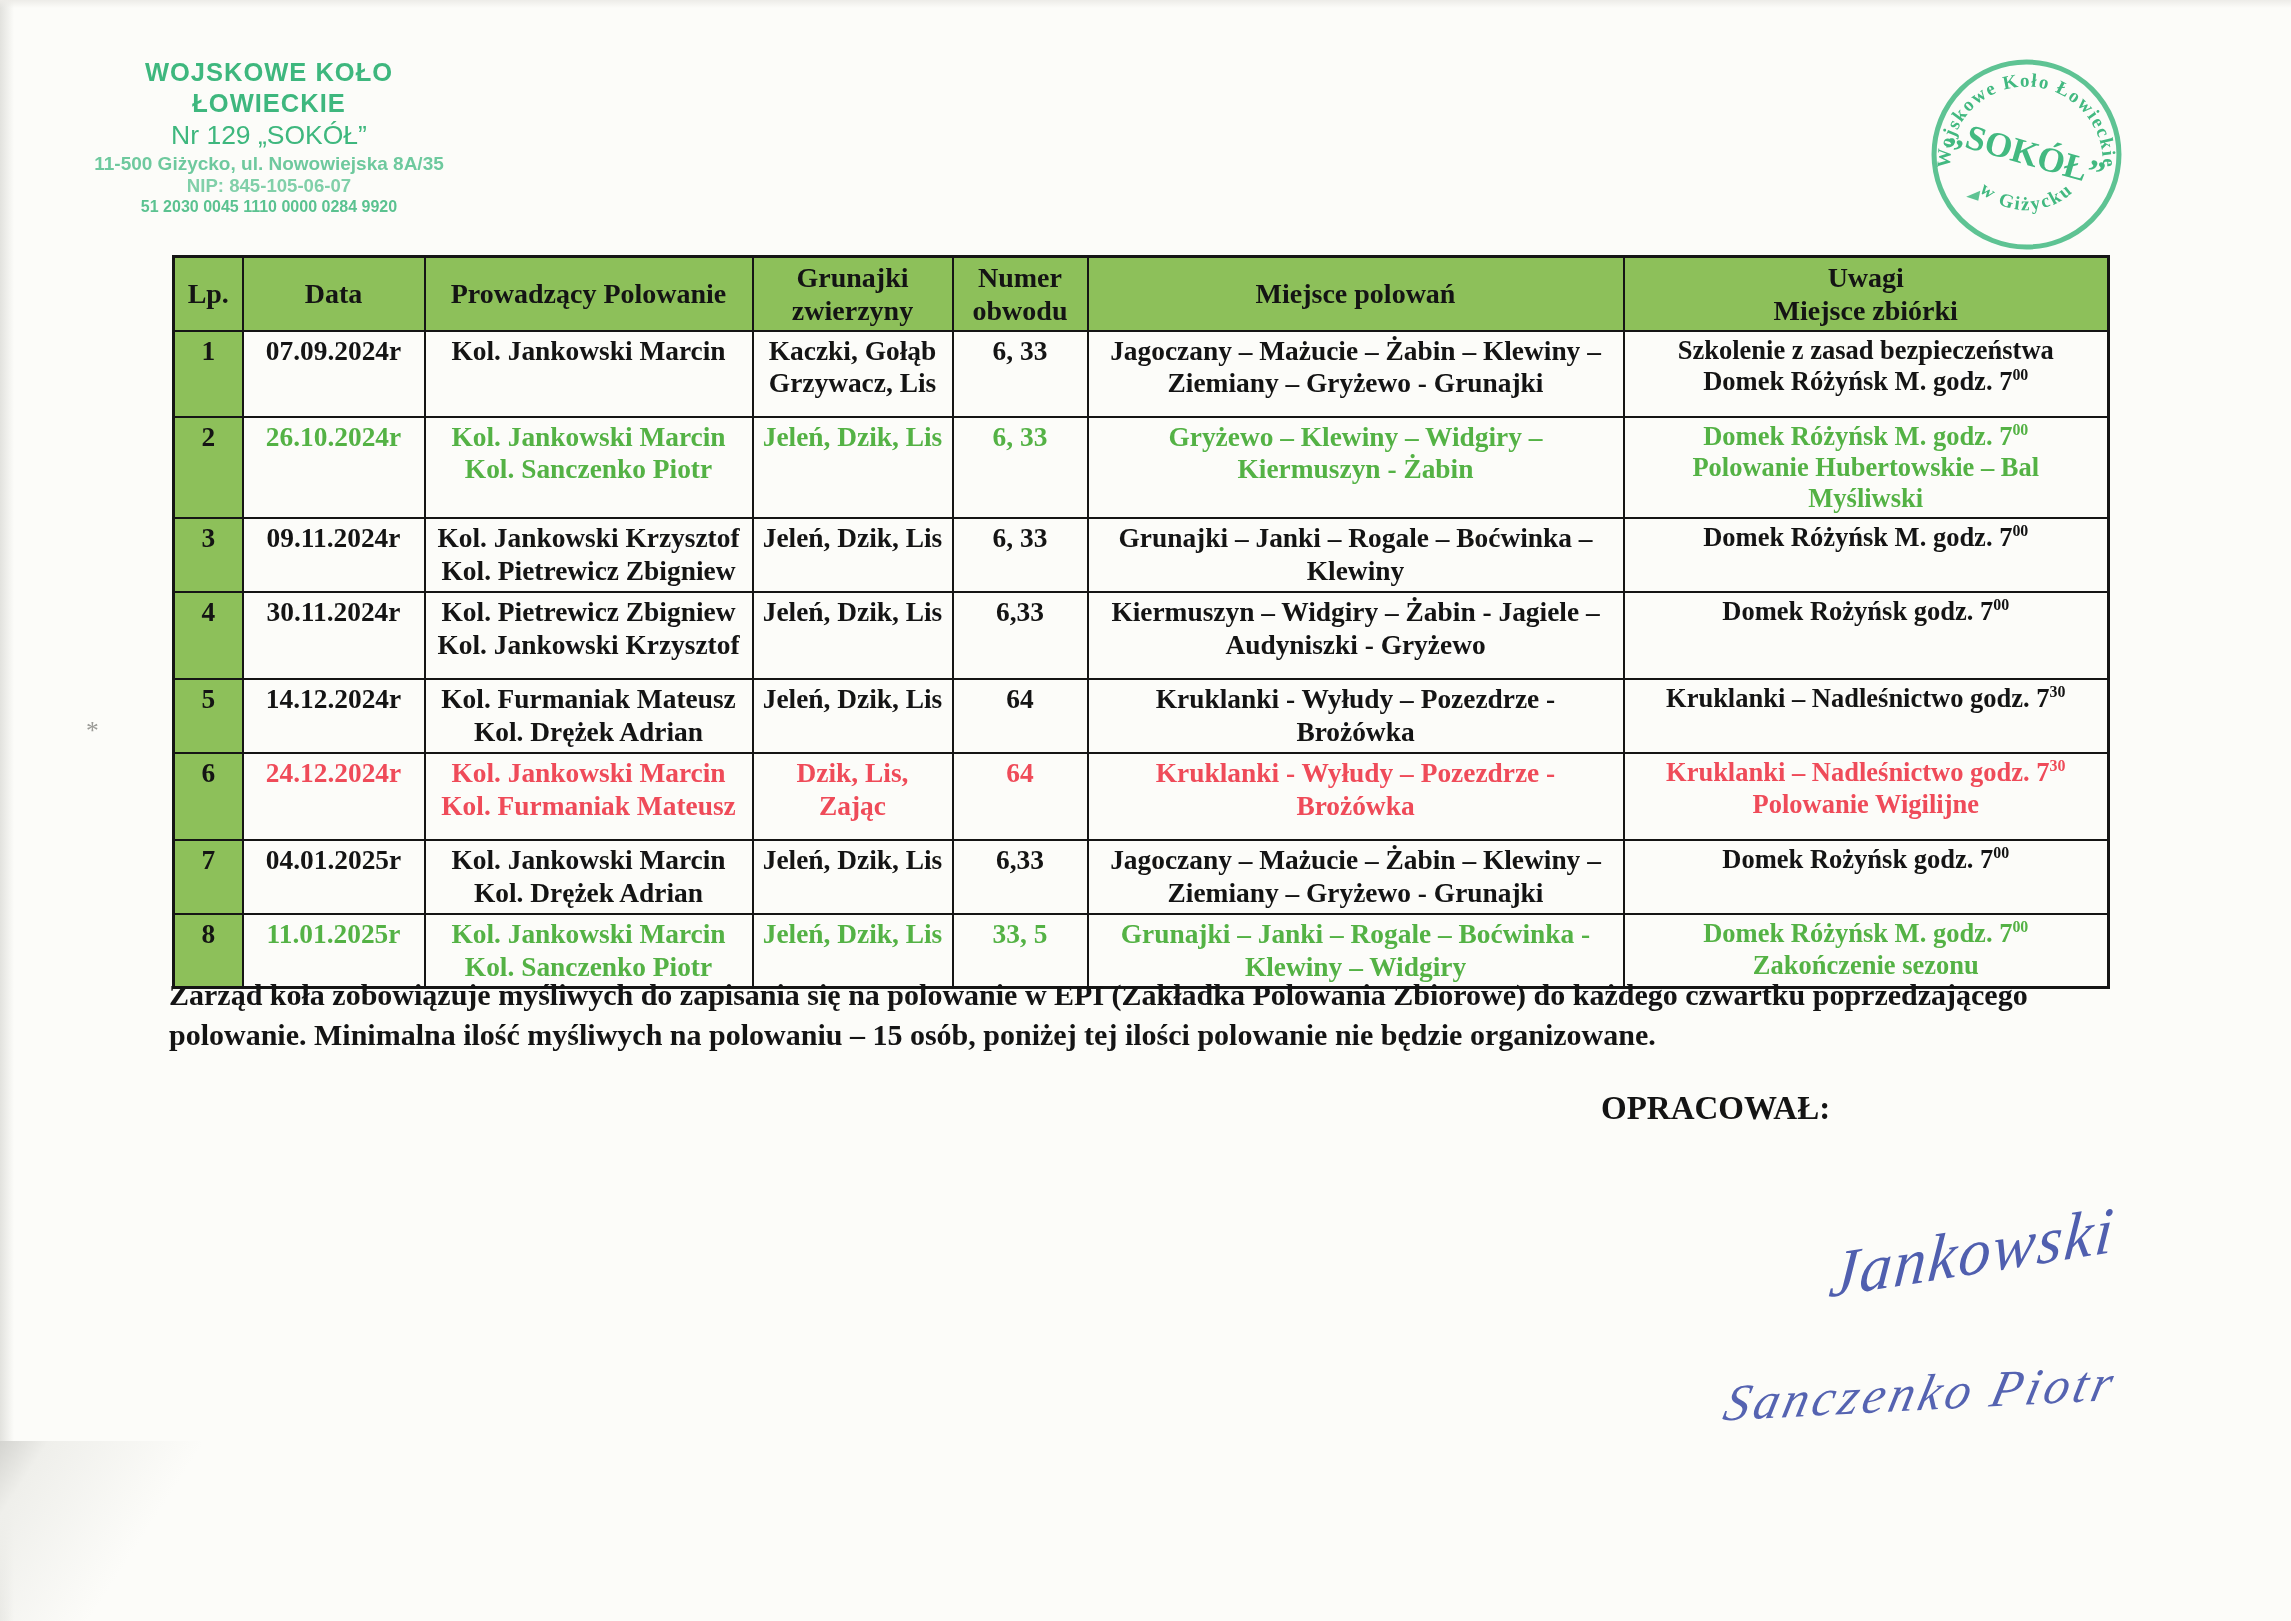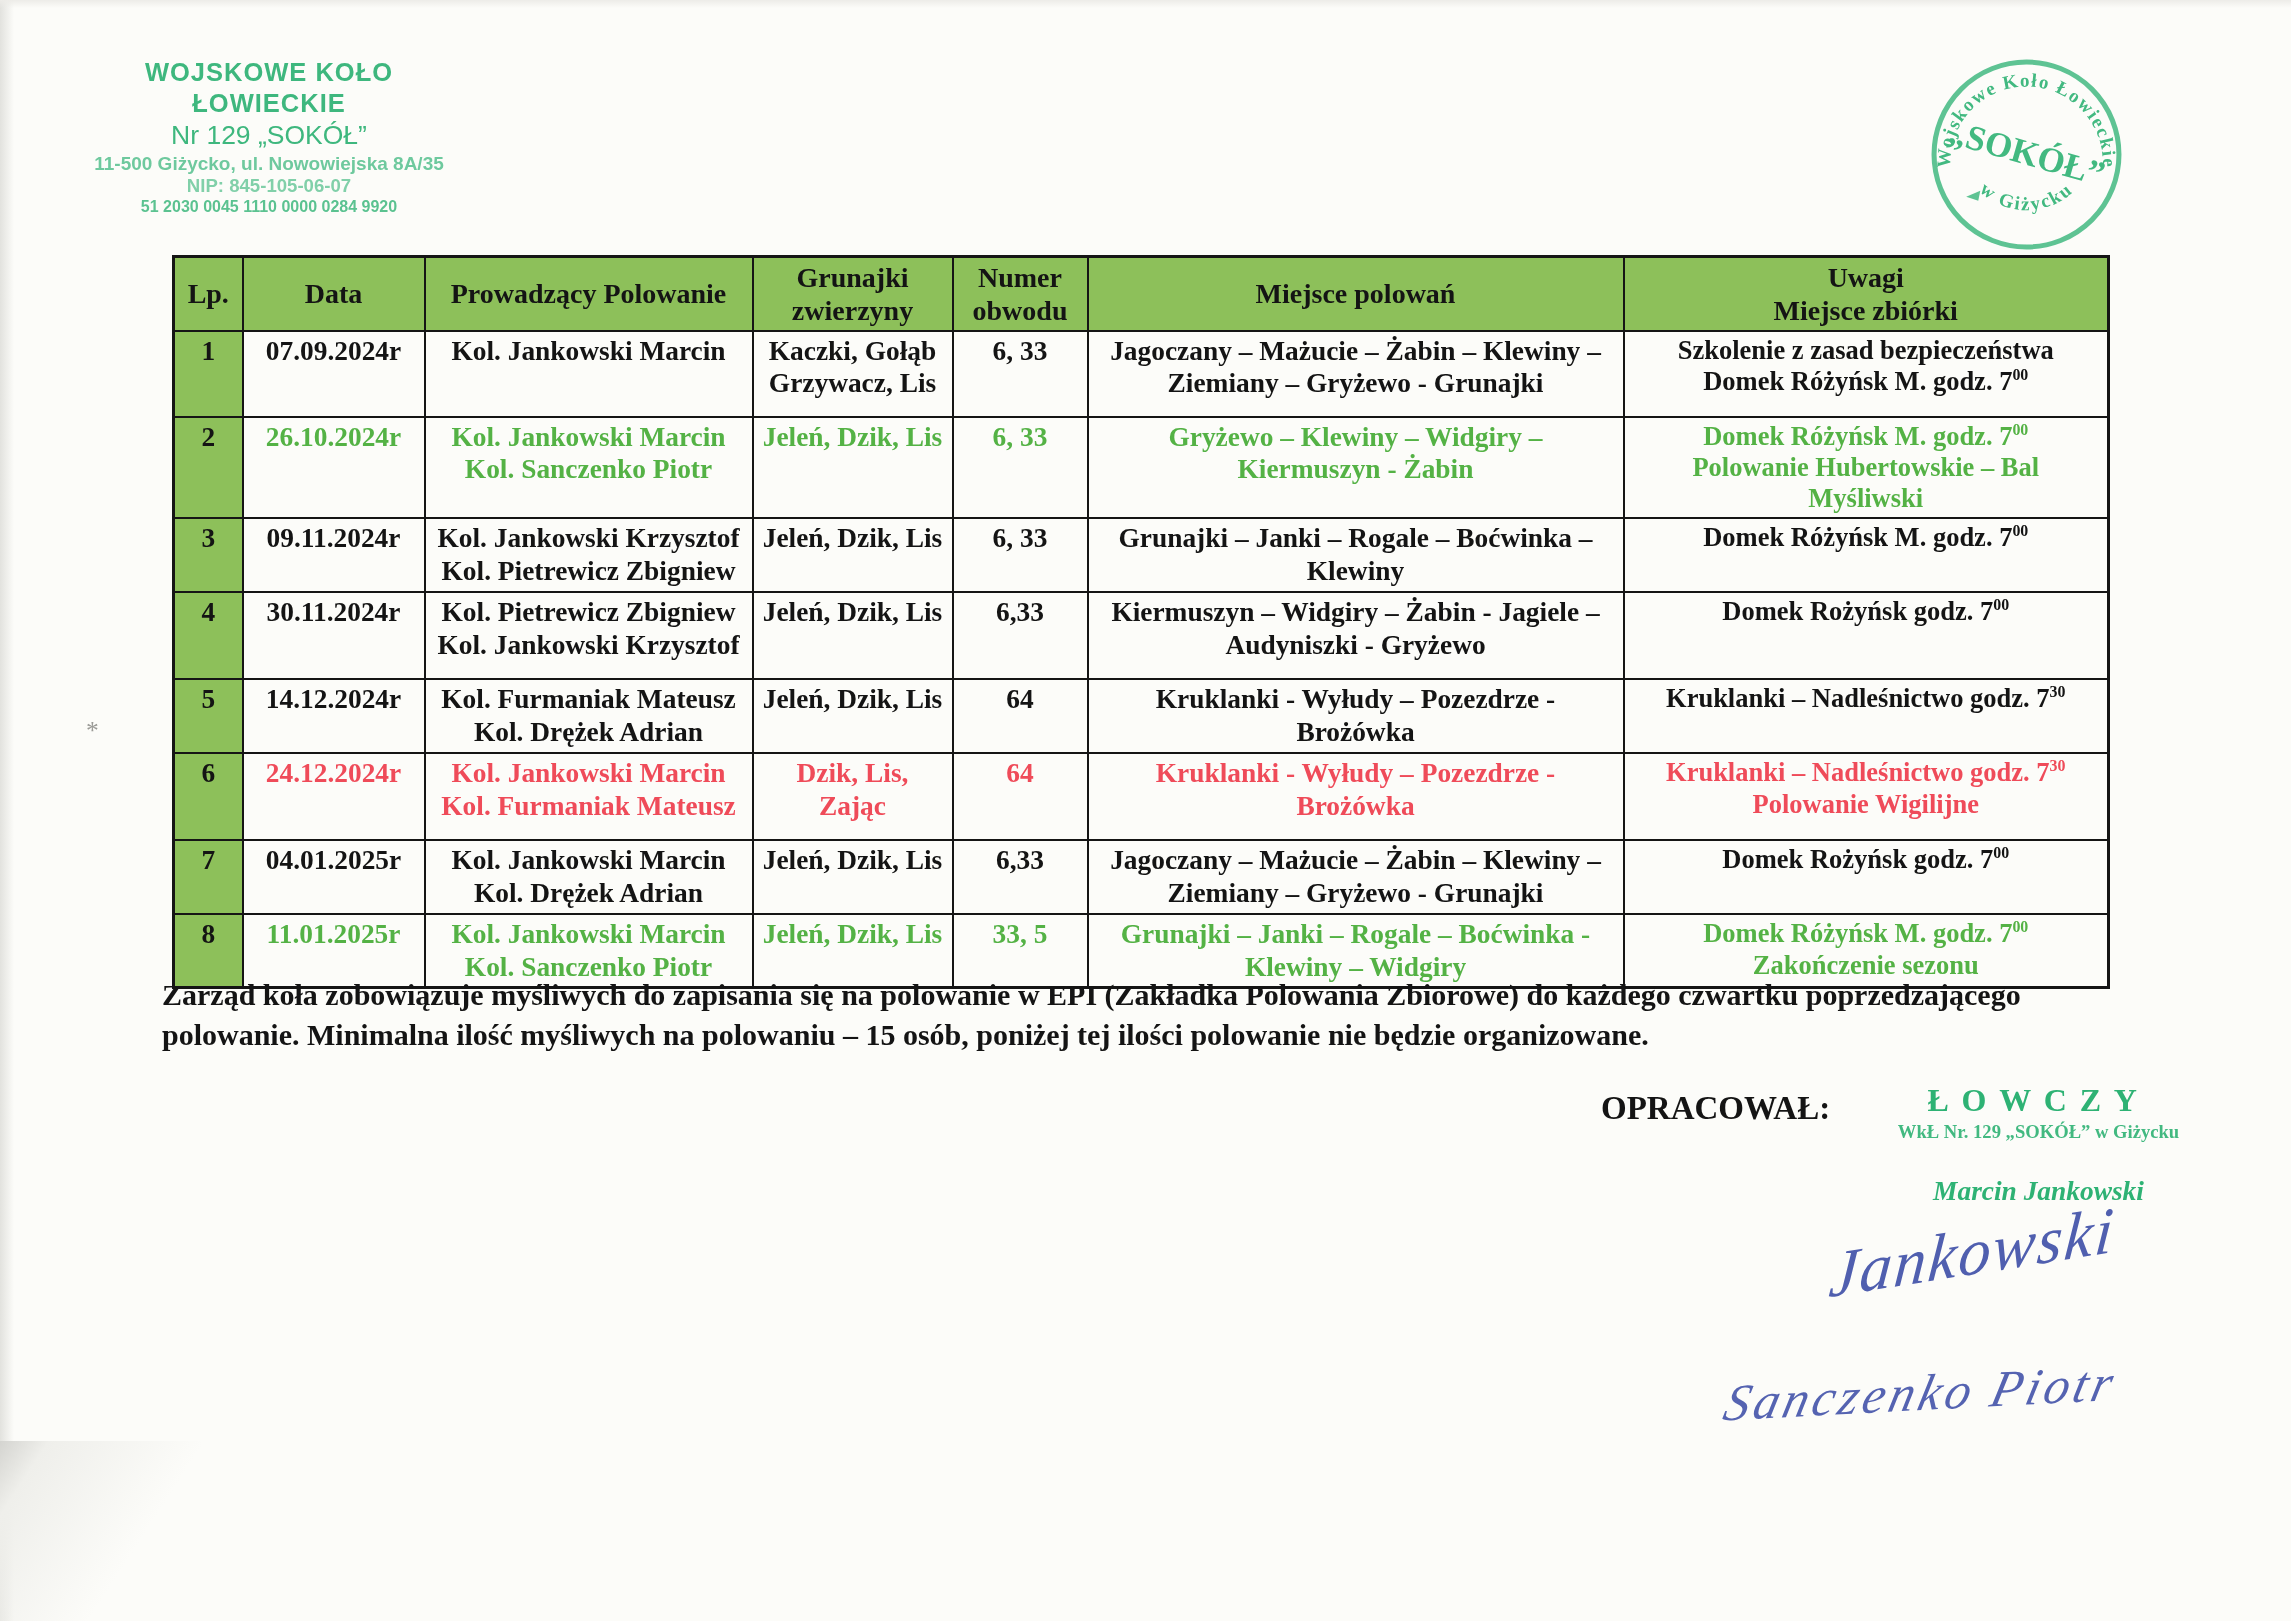--- a/index.html
+++ b/index.html
@@ -53,21 +53,21 @@
   tbody tr:nth-child(5){height:74px}
   tbody tr:nth-child(6){height:87px}
   tbody tr:nth-child(7){height:74px}
   tbody tr:nth-child(8){height:73px}
   .c-black{color:#141414}
   .c-green{color:#54b245}
   .c-red{color:#ef4b59}
   sup{font-size:.6em;line-height:0;}
 
   
-  .note{position:absolute;left:162px;top:975px;width:1872px;
+  .note{position:absolute;left:169px;top:975px;width:1872px;
     font-size:30px;font-weight:bold;line-height:1.32;text-align:left;}
 
   
   .opracowal{position:absolute;left:1601px;top:1090px;font-size:33px;font-weight:bold;}
   .lowczy{position:absolute;left:1862px;top:1082px;width:353px;text-align:center;
     color:#2eb274;}
   .lowczy .t{font-size:32px;font-weight:bold;letter-spacing:12.7px;white-space:nowrap;}
   .lowczy .s{font-size:18.6px;font-weight:bold;margin-top:2px;white-space:nowrap;opacity:.9;}
   .lowczy .n{font-size:27.4px;font-weight:bold;font-style:italic;margin-top:33px;
     font-family:"Liberation Serif",serif;}
@@ -236,22 +236,17 @@
             <div>Domek Różyńsk M. godz. 7<sup>00</sup></div>
             <div>Zakończenie sezonu</div>
           </td>
         </tr>
       </tbody>
   </table>
 
   <div class="note">Zarząd koła zobowiązuje myśliwych do zapisania się na polowanie w EPI (Zakładka Polowania Zbiorowe) do każdego czwartku poprzedzającego polowanie. Minimalna ilość myśliwych na polowaniu – 15 osób, poniżej tej ilości polowanie nie będzie organizowane.</div>
 
   <div class="opracowal">OPRACOWAŁ:</div>
-  <div class="lowczy">
-    <div class="t">ŁOWCZY</div>
-    <div class="s">WkŁ Nr. 129 „SOKÓŁ” w Giżycku</div>
-    <div class="n">Marcin Jankowski</div>
-  </div>
   <div class="sig sig1">Jankowski</div>
   <div class="sig sig2">Sanczenko Piotr</div>
 
 </div>
 
 
 </body></html>

